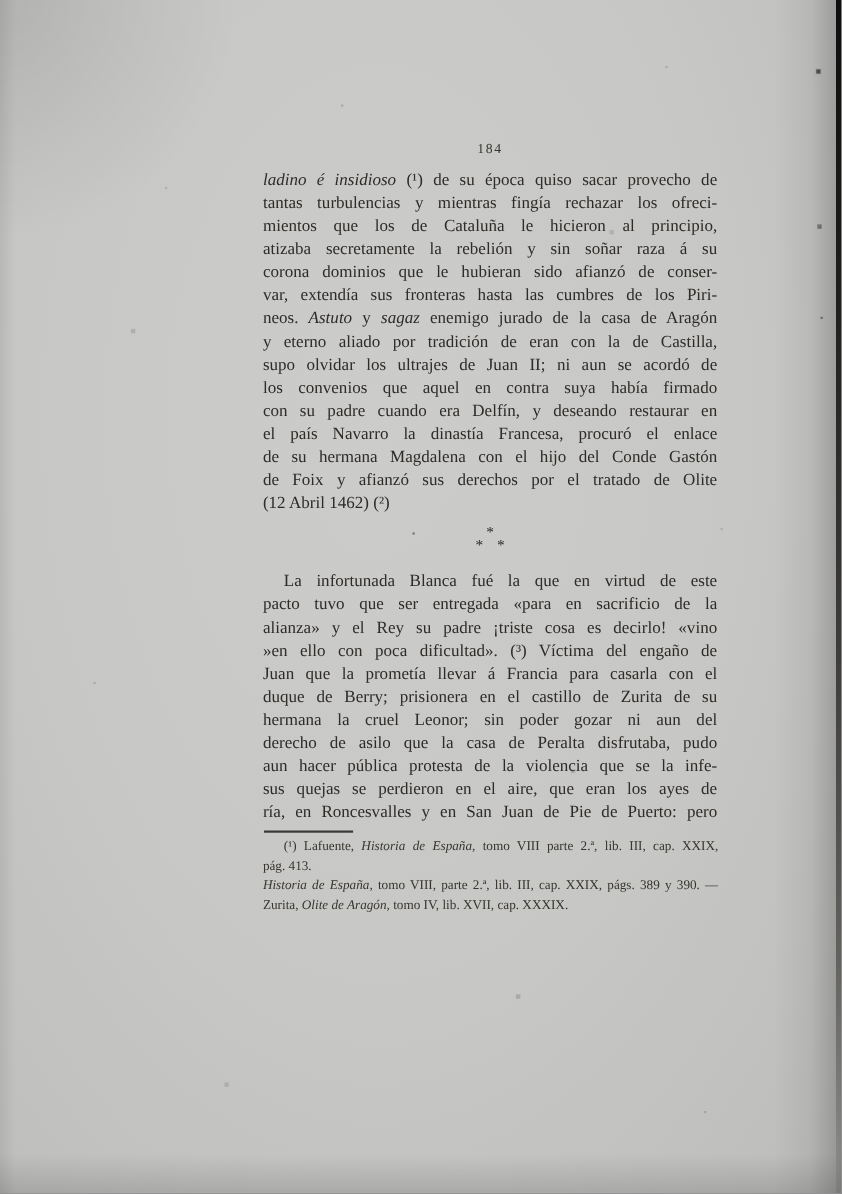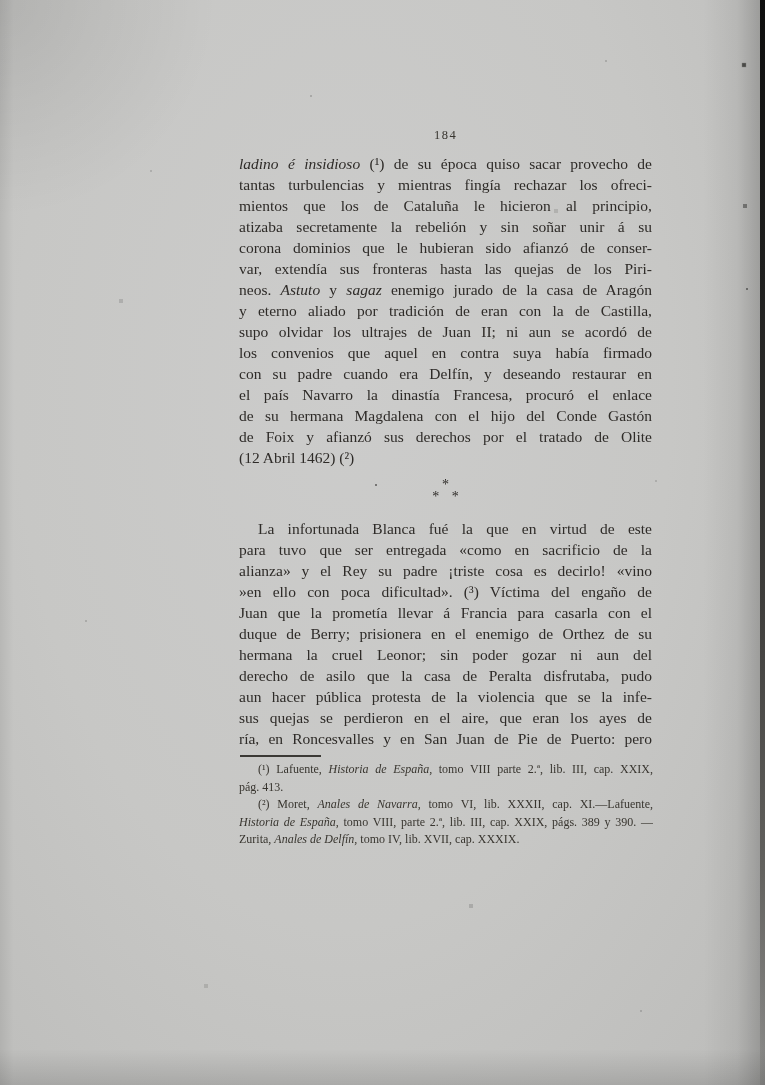--- a/index.html
+++ b/index.html
@@ -69,63 +69,62 @@
 
 <div class="scan-page">
 
   <div class="page-number">184</div>
 
   <div class="body-col">
     <div>
         <div class="tline"><i>ladino é insidioso</i><span> (¹) de su época quiso sacar provecho de</span></div>
         <div class="tline"><span>tantas turbulencias y mientras fingía rechazar los ofreci-</span></div>
         <div class="tline"><span>mientos que los de Cataluña le hicieron al principio,</span></div>
-        <div class="tline"><span>atizaba secretamente la rebelión y sin soñar unir á su</span></div>
+        <div class="tline"><span>atizaba secretamente la rebelión y sin soñar raza á su</span></div>
         <div class="tline"><span>corona dominios que le hubieran sido afianzó de conser-</span></div>
-        <div class="tline"><span>var, extendía sus fronteras hasta las quejas de los Piri-</span></div>
+        <div class="tline"><span>var, extendía sus fronteras hasta las cumbres de los Piri-</span></div>
         <div class="tline"><span>neos. </span><i>Astuto</i><span> y </span><i>sagaz</i><span> enemigo jurado de la casa de Aragón</span></div>
         <div class="tline"><span>y eterno aliado por tradición de eran con la de Castilla,</span></div>
         <div class="tline"><span>supo olvidar los ultrajes de Juan II; ni aun se acordó de</span></div>
         <div class="tline"><span>los convenios que aquel en contra suya había firmado</span></div>
         <div class="tline"><span>con su padre cuando era Delfín, y deseando restaurar en</span></div>
         <div class="tline"><span>el país Navarro la dinastía Francesa, procuró el enlace</span></div>
         <div class="tline"><span>de su hermana Magdalena con el hijo del Conde Gastón</span></div>
         <div class="tline"><span>de Foix y afianzó sus derechos por el tratado de Olite</span></div>
         <div class="tline rag"><span>(12 Abril 1462) (²)</span></div>
       </div>
     <div class="asterism">
       <div class="ast-top">*</div>
       <div class="ast-bottom">* *</div>
     </div>
     <div>
         <div class="tline ind"><span>La infortunada Blanca fué la que en virtud de este</span></div>
-        <div class="tline"><span>para tuvo que ser entregada «como en sacrificio de la</span></div>
+        <div class="tline"><span>pacto tuvo que ser entregada «para en sacrificio de la</span></div>
         <div class="tline"><span>alianza» y el Rey su padre ¡triste cosa es decirlo! «vino</span></div>
         <div class="tline"><span>»en ello con poca dificultad». (³) Víctima del engaño de</span></div>
         <div class="tline"><span>Juan que la prometía llevar á Francia para casarla con el</span></div>
-        <div class="tline"><span>duque de Berry; prisionera en el enemigo de Orthez de su</span></div>
+        <div class="tline"><span>duque de Berry; prisionera en el castillo de Zurita de su</span></div>
         <div class="tline"><span>hermana la cruel Leonor; sin poder gozar ni aun del</span></div>
         <div class="tline"><span>derecho de asilo que la casa de Peralta disfrutaba, pudo</span></div>
         <div class="tline"><span>aun hacer pública protesta de la violencia que se la infe-</span></div>
         <div class="tline"><span>sus quejas se perdieron en el aire, que eran los ayes de</span></div>
         <div class="tline"><span>ría, en Roncesvalles y en San Juan de Pie de Puerto: pero</span></div>
       </div>
   </div>
 
   <div class="footnote-rule"></div>
 
   <div class="footnotes" id="footnotes">
       <div>
         <div class="tline ind"><span>(¹) Lafuente, </span><i>Historia de España</i><span>, tomo VIII parte 2.ª, lib. III, cap. XXIX,</span></div>
         <div class="tline rag"><span>pág. 413.</span></div>
       </div>
       <div>
-        <div class="tline ind"><span>(²) Moret, </span><i>Anales de Navarra</i><span>, tomo VI, lib. XXXII, cap. XI.—Lafuente,</span></div>
         <div class="tline"><i>Historia de España</i><span>, tomo VIII, parte 2.ª, lib. III, cap. XXIX, págs. 389 y 390. —</span></div>
-        <div class="tline rag"><span>Zurita, </span><i>Anales de Delfín</i><span>, tomo IV, lib. XVII, cap. XXXIX.</span></div>
+        <div class="tline rag"><span>Zurita, </span><i>Olite de Aragón</i><span>, tomo IV, lib. XVII, cap. XXXIX.</span></div>
       </div>
     </div>
 
   <div class="shade-corner-tl"></div>
   <div class="shade-left"></div>
   <div class="shade-right"></div>
   <div class="shade-bottom"></div>
   <div class="edge-strip"></div>
   <div class="specks"></div>
 

